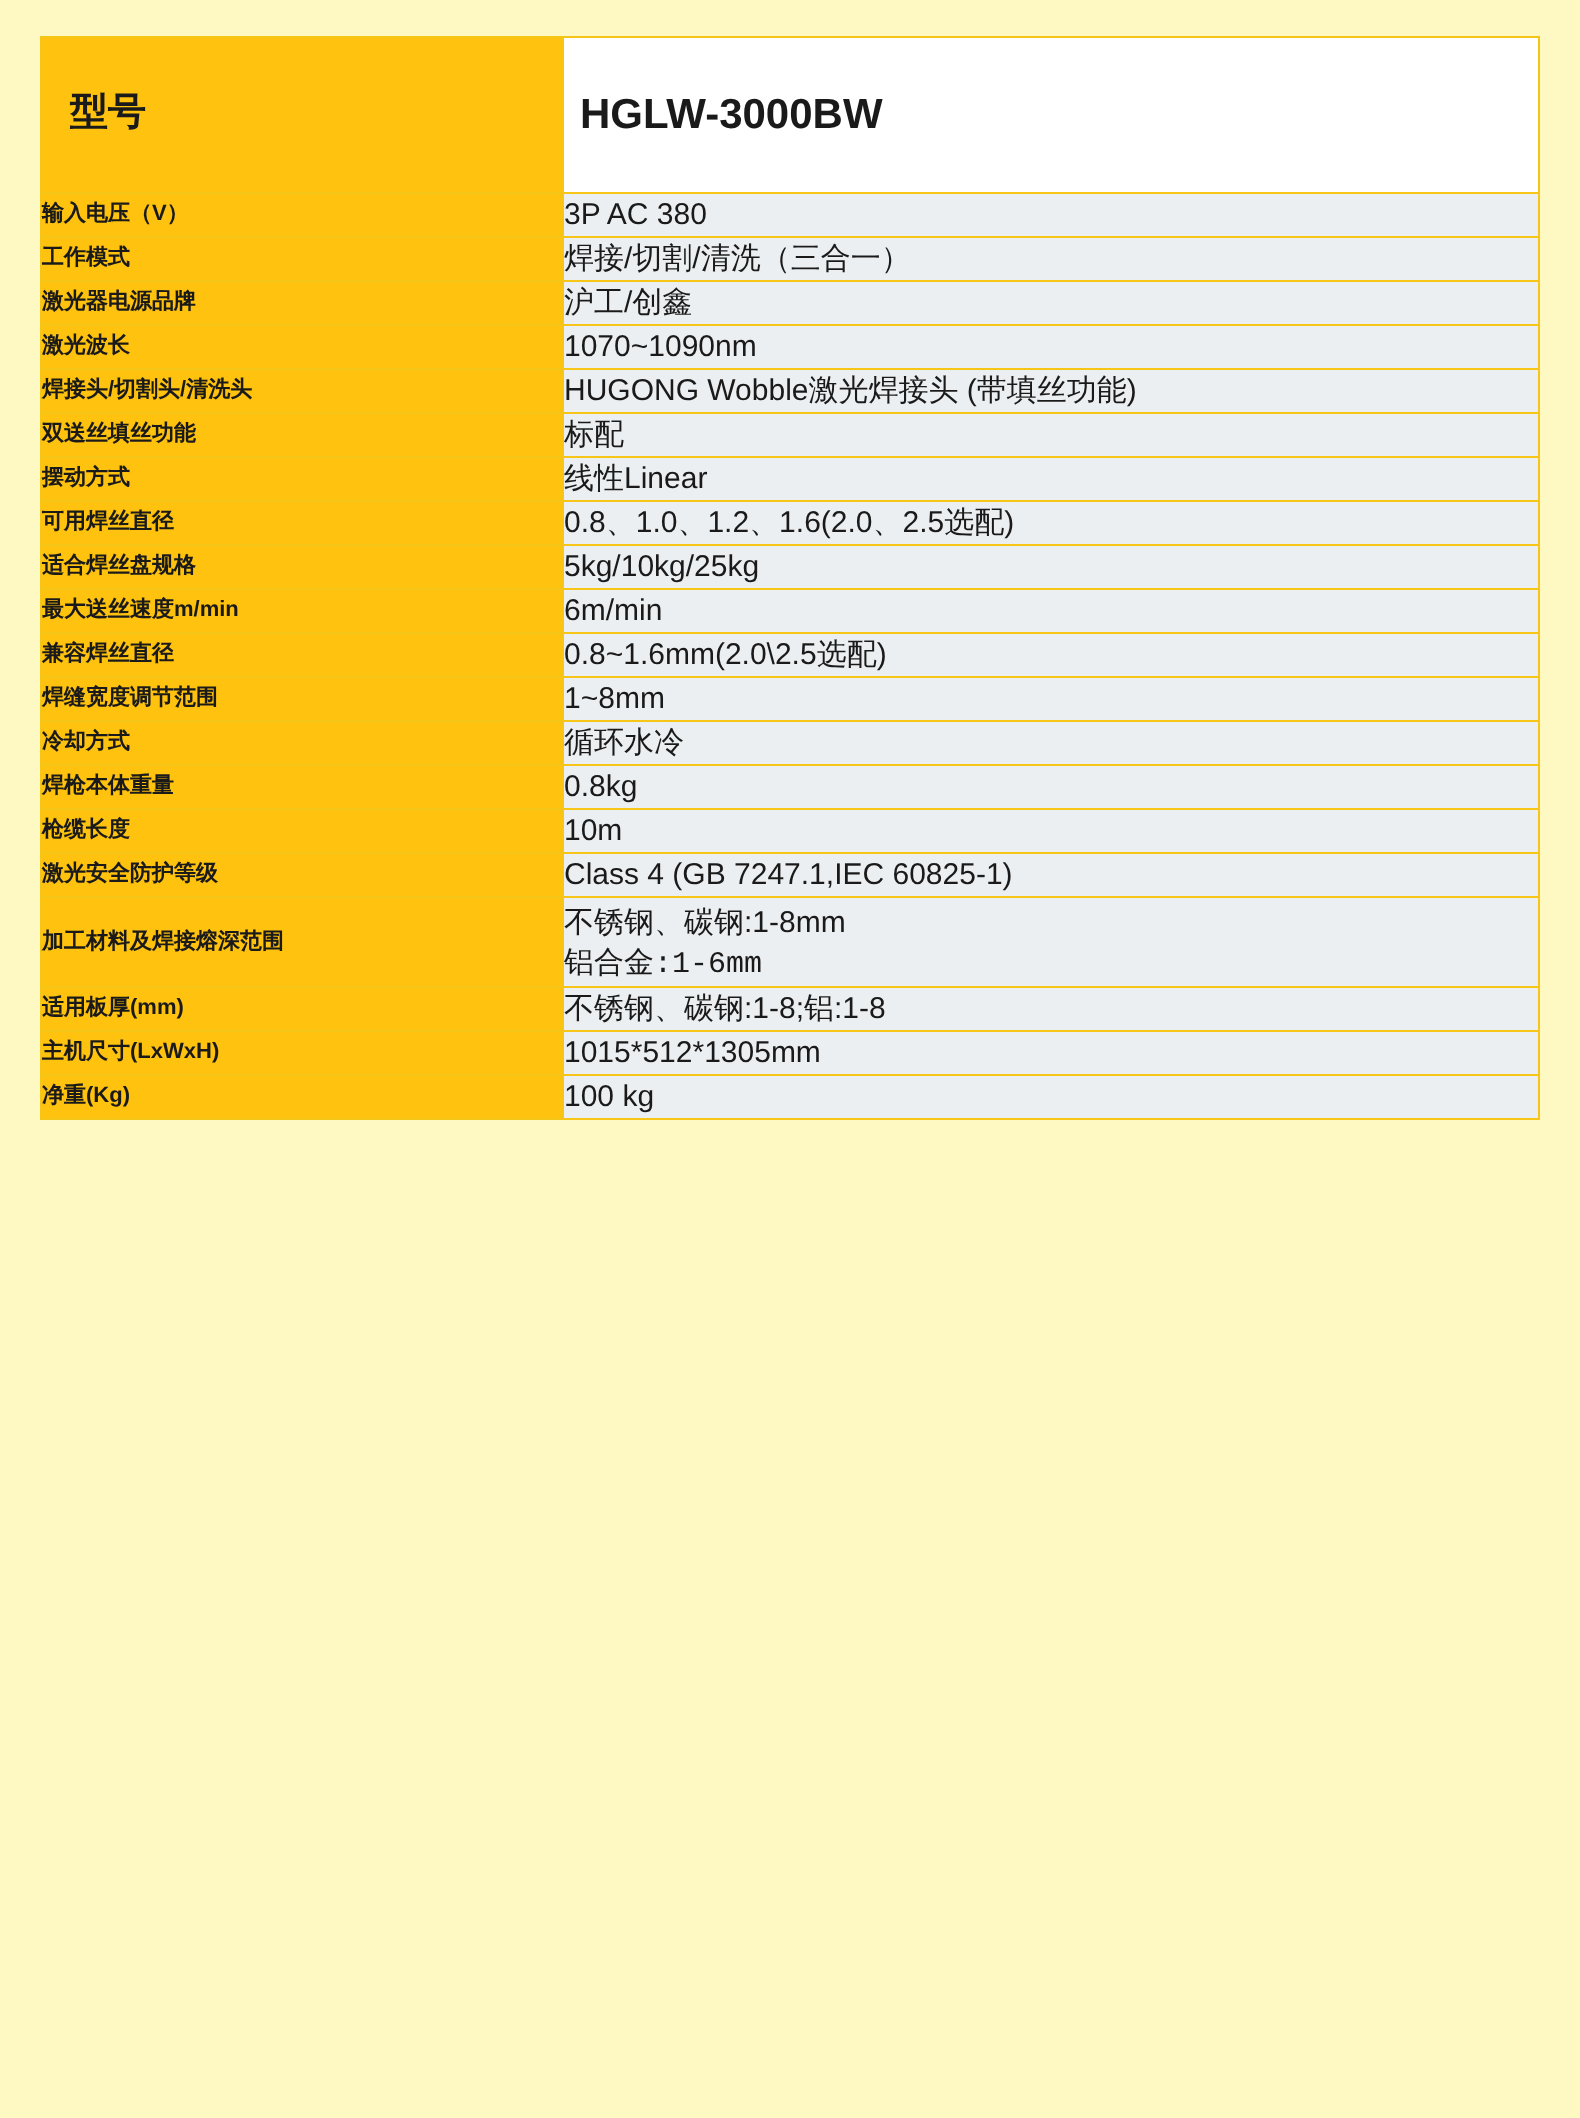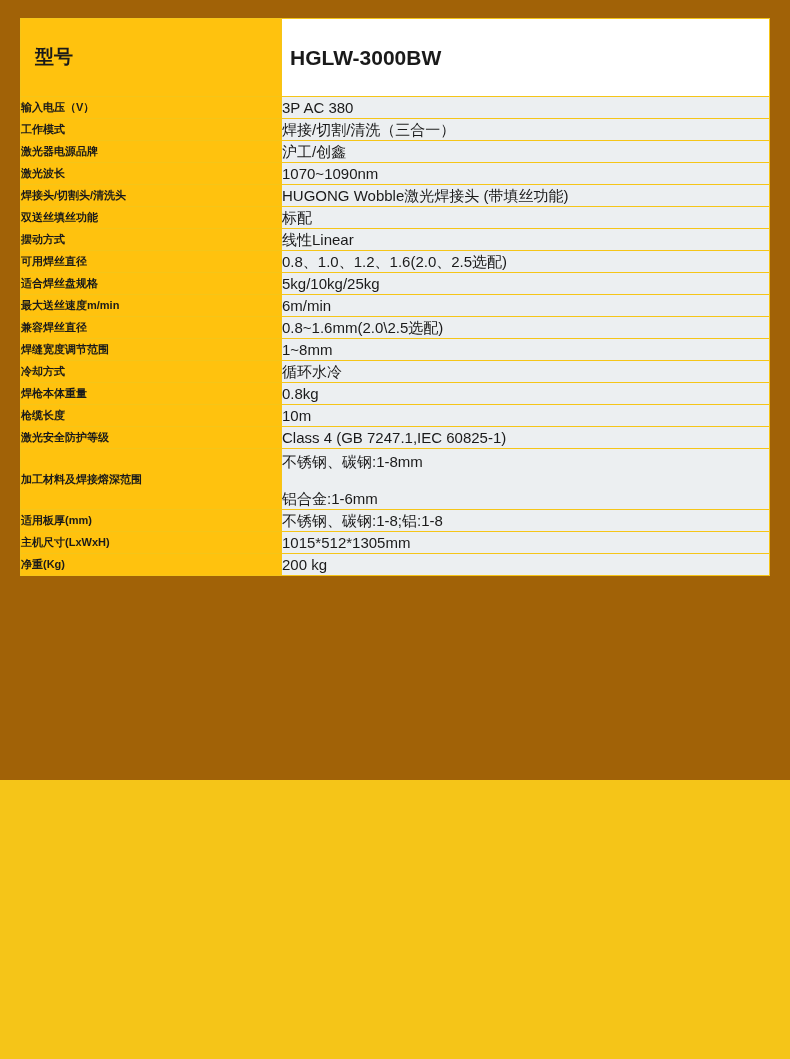--- a/index.html
+++ b/index.html
@@ -9,22 +9,22 @@
   body {
     width: 790px;
     height: 1059px;
     background: #f5c518;
     font-family: "Liberation Sans", sans-serif;
     overflow: hidden;
   }
   .page {
     box-sizing: border-box;
     width: 790px;
-    height: 780px;
-    background: #a16207;
+    height: 1059px;
+    background: #fef9c3;
     padding: 18px 20px 20px 20px;
   }
   table.spec {
     width: 100%;
     border-collapse: collapse;
     table-layout: fixed;
     background: #ffffff;
   }
   table.spec td {
     border: 1px solid #f5c518;
@@ -55,21 +55,22 @@
     font-weight: bold;
     padding: 24px 0 24px 14px;
   }
   tr.head td.value {
     background: #ffffff;
     font-size: 21px;
     font-weight: bold;
     padding: 24px 8px;
   }
   td.value .line2 {
-    margin-top: 16px;
+    margin-top: 0;
+    font-family: Liberation Mono, monospace;
   }
   td.value .line1 {
     margin-top: 2px;
   }
 </style>
 </head>
 <body>
 
 <div class="page">
   <table class="spec">
@@ -153,17 +154,17 @@
       <tr>
         <td class="label">适用板厚(mm)</td>
         <td class="value">不锈钢、碳钢:1-8;铝:1-8</td>
       </tr>
       <tr>
         <td class="label">主机尺寸(LxWxH)</td>
         <td class="value">1015*512*1305mm</td>
       </tr>
       <tr>
         <td class="label">净重(Kg)</td>
-        <td class="value">200 kg</td>
+        <td class="value">100 kg</td>
       </tr>
     </tbody>
   </table>
 </div>
 
 </body></html>

